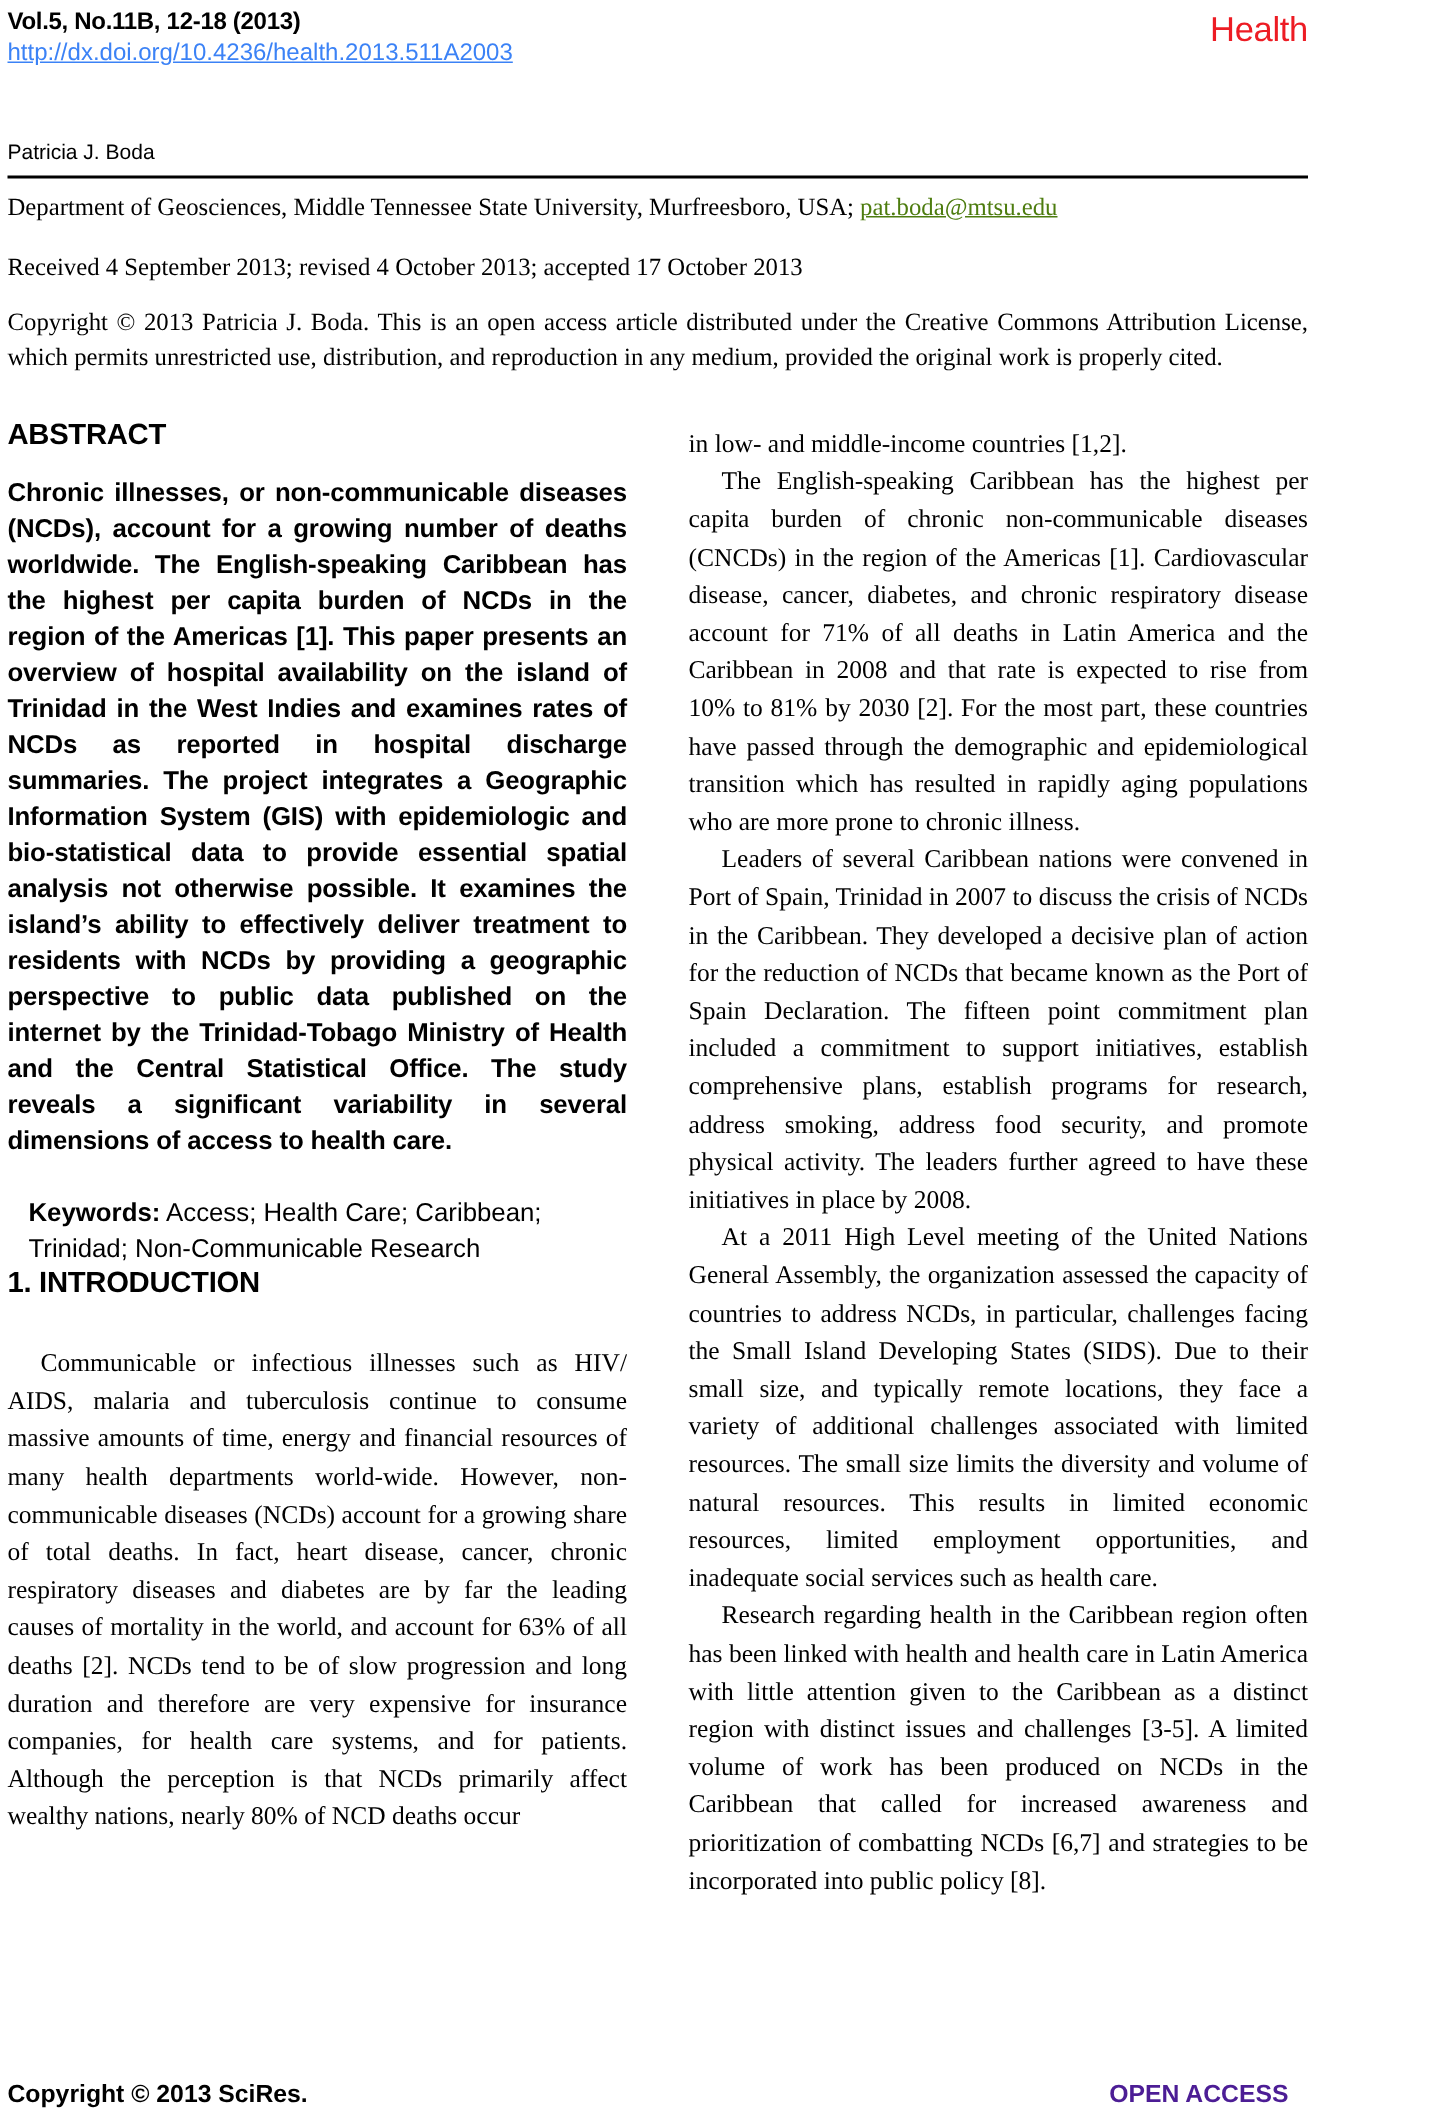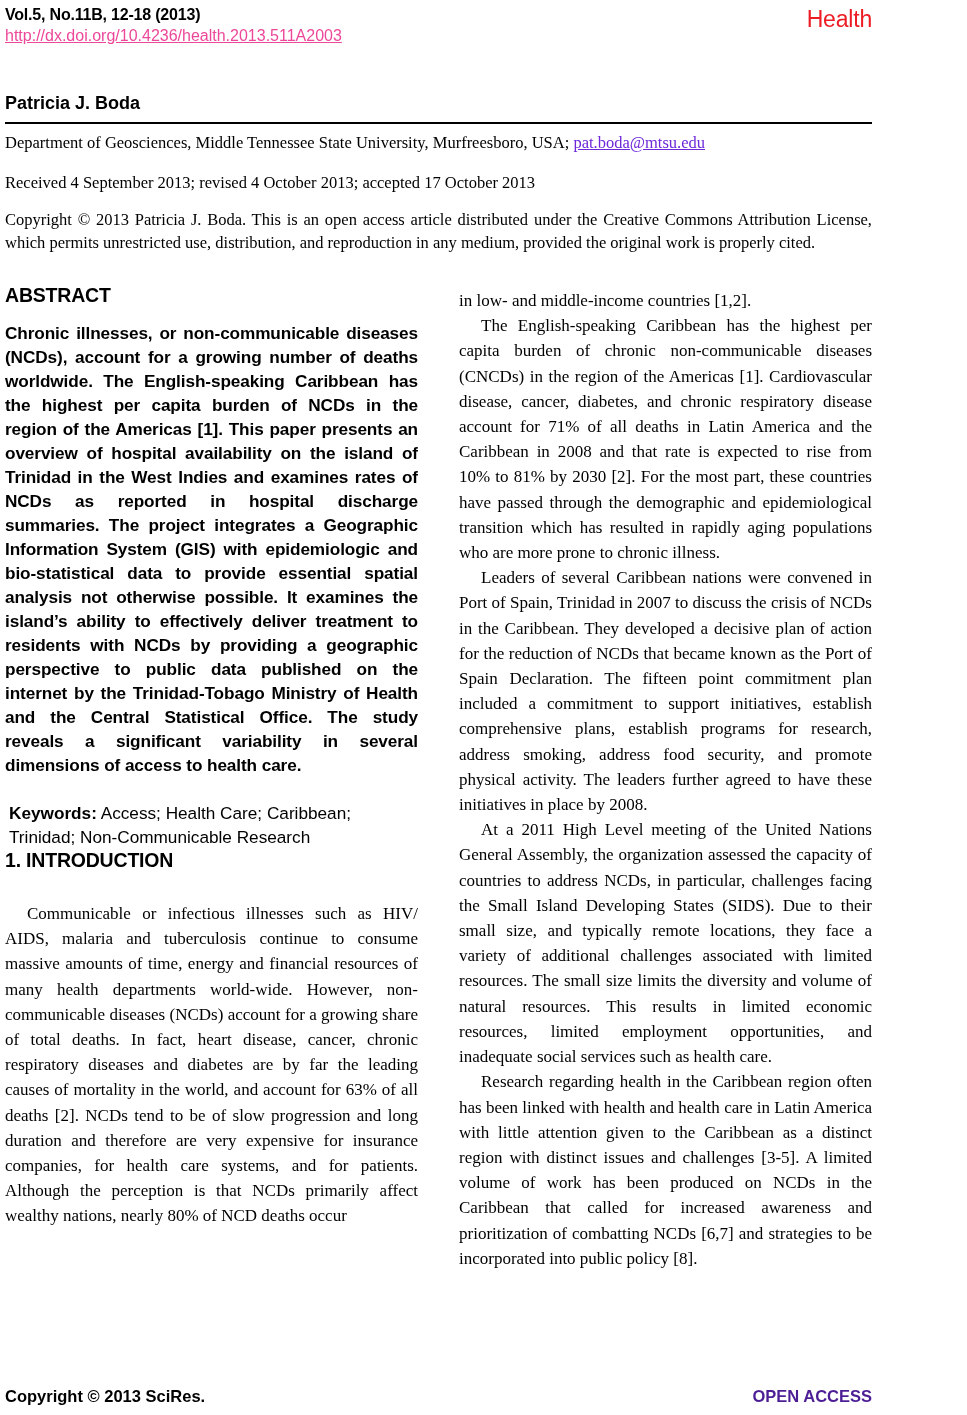--- a/index.html
+++ b/index.html
@@ -14,40 +14,40 @@
     color: #000;
     font-family: "Liberation Serif", serif;
     border-radius: 17px;
   }
 
   
   .header { display: flex; justify-content: space-between; align-items: flex-start;
             font-family: "Liberation Sans", sans-serif; }
   .vol { font-weight: bold; font-size: 16px; letter-spacing: -0.2px; }
   .doi { font-size: 16px; margin-top: 3px; }
-  .doi a { color: #ec4899; }
+  .doi a { color: #3b82f6; }
   .journal { color: #ed1c24; font-weight: normal; font-size: 23px; letter-spacing: -0.2px; }
 
   
   h1.title {
     font-family: "Liberation Sans", sans-serif;
     font-weight: bold;
     font-size: 34px;
     line-height: 1.28;
     letter-spacing: -0.4px;
     margin: 48px 0 0 0;
   }
   h1.title span { display: block; }
 
   
-  .author-name { font-family: "Liberation Sans", sans-serif; font-weight: bold;
-                 font-size: 18px; margin: 28px 0 0 0; }
+  .author-name { font-family: "Liberation Sans", sans-serif; font-weight: normal;
+                 font-size: 14px; margin: 28px 0 0 0; }
   .rule { border: none; border-top: 2px solid #000; margin: 8px 0 0 0; }
   .affiliation { font-size: 16.5px; margin: 9px 0 0 0; }
-  .affiliation a { color: #6d28d9; }
+  .affiliation a { color: #4d7c0f; }
   .dates { font-size: 16.5px; margin: 20px 0 0 0; }
   .license { font-size: 16.5px; line-height: 22.5px; margin: 16px 0 0 0; text-align: justify; }
 
   
   .columns { display: flex; gap: 41px; margin-top: 30px; }
   .col { width: 462px; box-sizing: border-box; }
 
   h2.section {
     font-family: "Liberation Sans", sans-serif;
     font-weight: bold;
@@ -61,41 +61,41 @@
     font-size: 17.2px;
     line-height: 24px;
     text-align: justify;
     letter-spacing: -0.1px;
     margin: 14px 0 0 0;
   }
   .keywords {
     font-family: "Liberation Sans", sans-serif;
     font-size: 17.2px;
     line-height: 24px;
-    margin: 24px 0 0 4px;
+    margin: 24px 0 0 14px;
   }
   .keywords .kw-label { font-weight: bold; }
   .keywords .kw-line2 { display: block; }
 
   .intro-heading { margin-top: 34px; }
 
   .body-text {
     font-size: 17px;
     line-height: 25.2px;
     text-align: justify;
     margin: 0;
   }
   .first-intro { margin-top: 29px; }
   .indent { text-indent: 22px; }
   .right-col-start { margin-top: 4px; }
 
   
   .footer {
     position: absolute;
-    left: 5px; right: 5px; bottom: 9px;
+    left: 5px; right: 18px; bottom: 9px;
     display: flex;
     justify-content: space-between;
     font-family: "Liberation Sans", sans-serif;
     font-weight: bold;
     font-size: 16.5px;
   }
   .open-access { color: #4c1d95; }
 </style>
 </head>
 <body>

